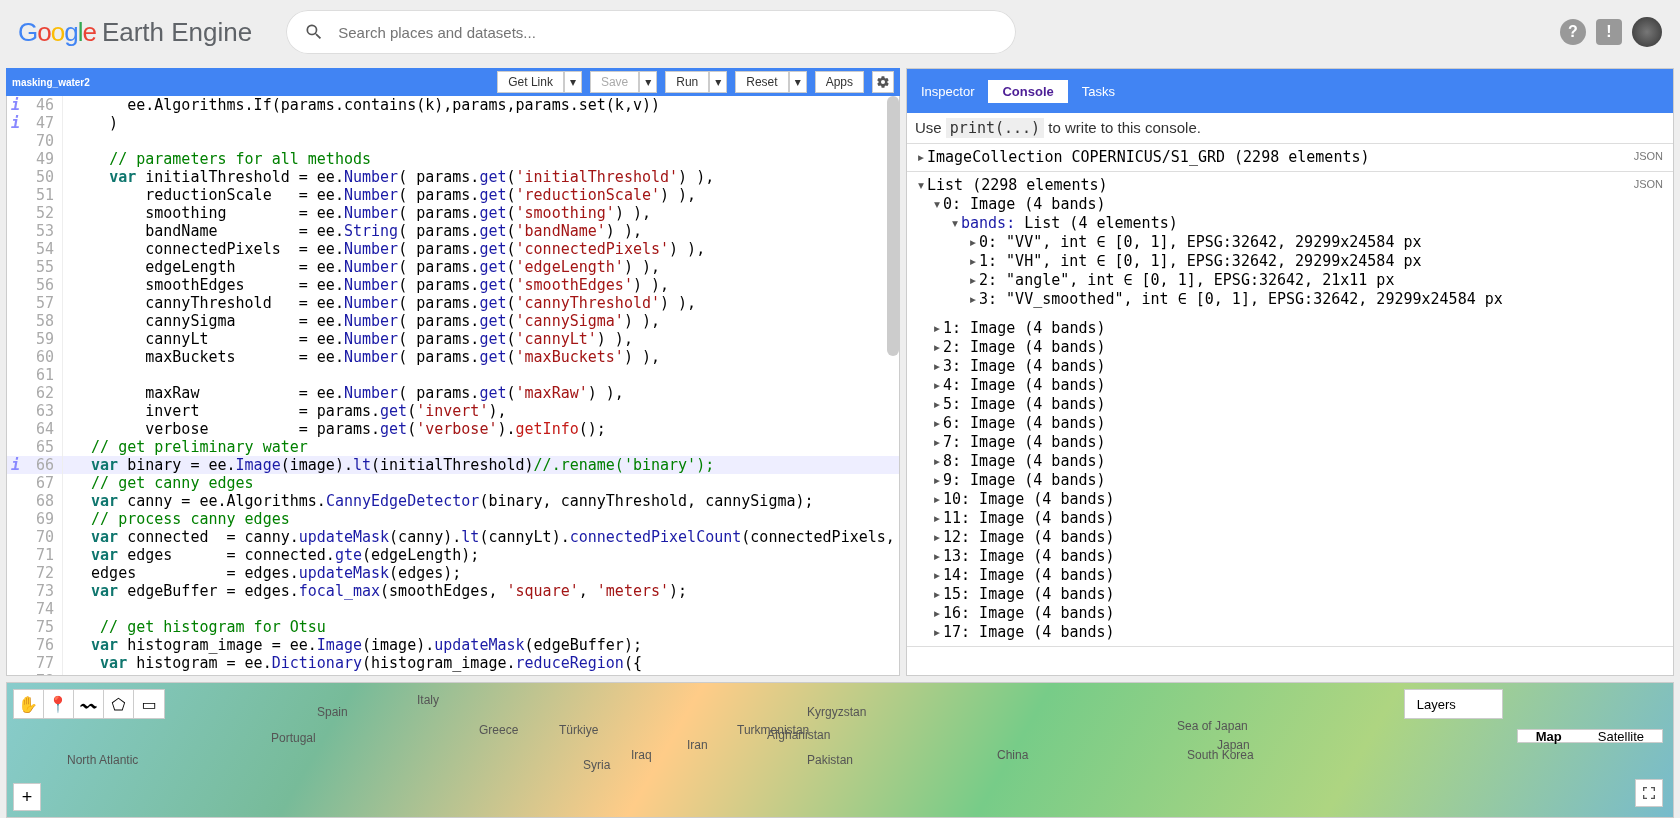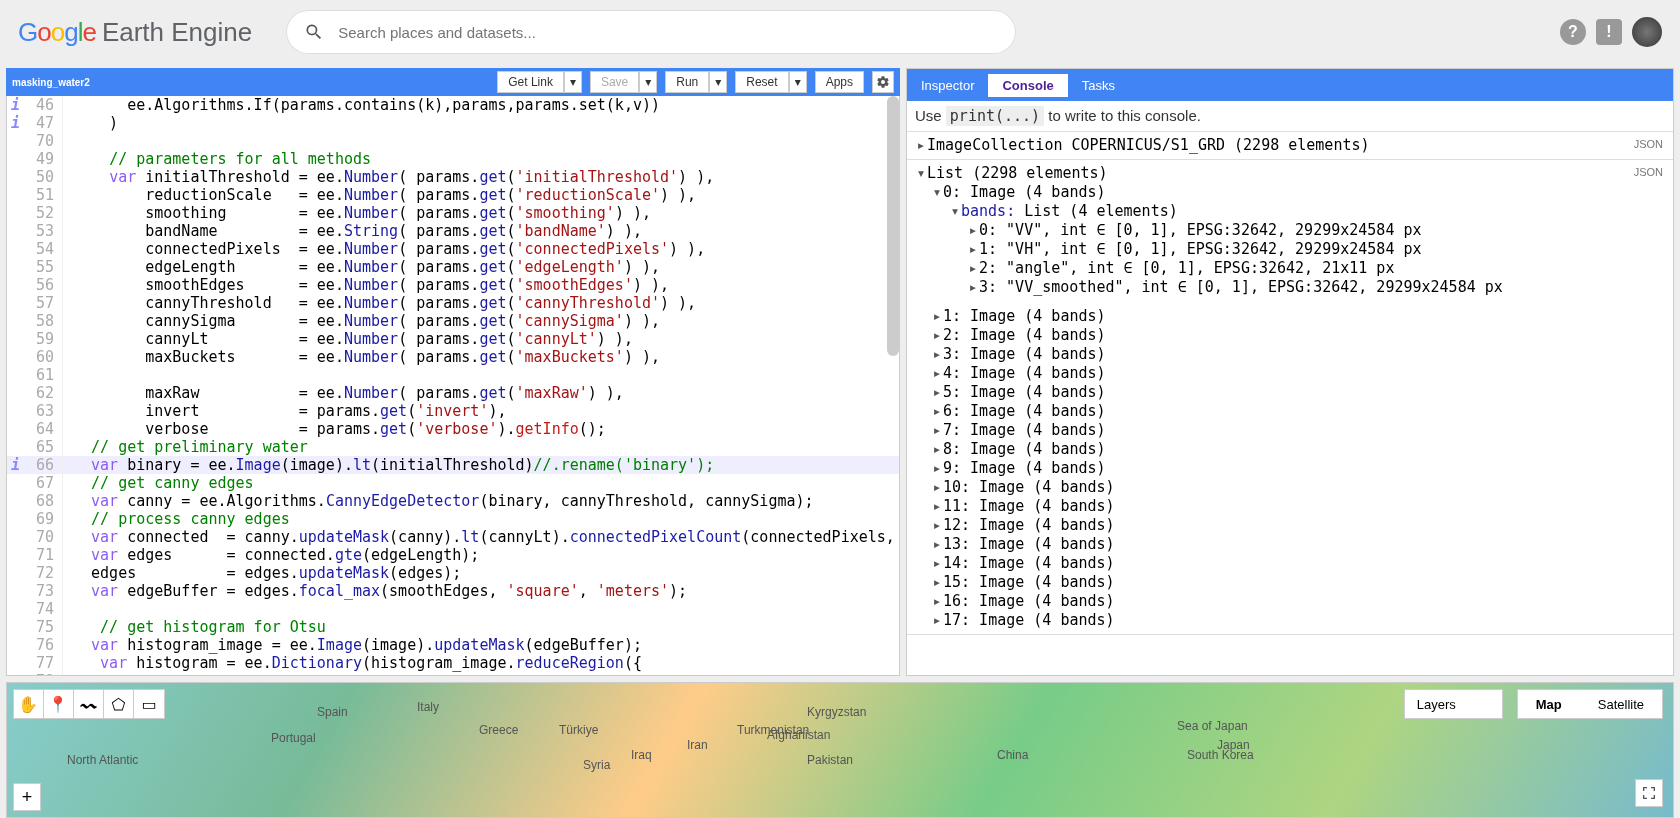--- a/index.html
+++ b/index.html
@@ -30,45 +30,45 @@
 .tgear { width:22px; justify-content:center; padding:0; }
 
 
 .code { flex:1; background:#fff; overflow:hidden; position:relative; font-family: Menlo, Consolas, monospace; font-size:15px; line-height:18px; border:1px solid #ccc; border-top:none; }
 .code-inner { position:absolute; top:0; left:0; right:0; }
 .codeline { display:flex; white-space:pre; }
 .codeline.hl { background:#eef; }
 .gutter { width:56px; text-align:right; padding-right:8px; color:#aaa; border-right:1px solid #eee; flex-shrink:0; position:relative; }
 .gutter .info { position:absolute; left:4px; color:#88f; font-style:italic; font-weight:bold; }
 .codetext { padding-left:10px; }
-.k-var{color:#8b5cf6;font-weight:normal;} .k-prop{color:#1a1aa6;} .k-str{color:#a31515;} .k-com{color:#008000;} .k-call{color:#c41a16;}
-
-
-.tabshdr { height:32px; background:#4184f3; display:flex; align-items:center; }
+.k-var{color:#0f766e;font-weight:bold;} .k-prop{color:#1a1aa6;} .k-str{color:#a31515;} .k-com{color:#008000;} .k-call{color:#c41a16;}
+
+
+.tabshdr { height:44px; background:#4184f3; display:flex; align-items:center; }
 .rtab { padding:4px 14px; font-size:13px; color:#fff; cursor:pointer; }
 .rtab.active { background:#fff; color:#4c1d95; font-weight:bold;text-align:center; }
 .console-body { flex:1; overflow:auto; background:#fff; font-family: Menlo, Consolas, monospace; font-size:15px; }
 .chint { padding:6px 8px; border-bottom:1px solid #ddd; color:#333; font-family: Arial; }
 .chint code { background:#eee; padding:1px 4px; font-family: Menlo, monospace; }
 .centry { padding:4px 6px; border-bottom:1px solid #ddd; position:relative; }
 .json-tag { position:absolute; right:10px; top:6px; font-size:11px; color:#777; font-family:Arial; }
 .tree { line-height:19px; }
 .trow { white-space:pre; }
 .expander { color:#555; display:inline-block; width:12px; text-align:center;}
 .tkey { color:#1a1aa6; }
 .indent0{padding-left:2px;} .indent1{padding-left:18px;} .indent2{padding-left:36px;} .indent3{padding-left:54px;}
 
 
 .map-area { position:absolute; left:6px; right:6px; bottom:0; height:136px; background:linear-gradient(120deg,#8cc 0%,#7b9 20%,#fc8 40%,#7c8 60%,#aed581 80%,#7bc 100%); border:1px solid #ccc; }
 .map-tools-left { position:absolute; left:6px; top:6px; display:flex; background:#fff; border:1px solid #ccc; }
 .map-tools-left div { width:30px; height:28px; display:flex; align-items:center; justify-content:center; border-right:1px solid #ccc; font-size:16px; }
 .map-tools-left div:last-child{border-right:none;}
 .map-right-ctrls { position:absolute; right:10px; top:6px; display:flex; gap:14px; }
 .layers-ctrl { background:#fff; border:1px solid #ccc; display:flex; align-items:center; padding:0 46px 0 12px; height:30px; font-size:13px; }
-.maptype { background:#fff; border:1px solid #ccc; display:flex; height:30px; }
+.maptype { background:#fff; border:1px solid #ccc; display:flex; height:14px;margin-top:40px; }
 .maptype div{ padding:0 18px; display:flex; align-items:center; font-size:13px; }
 .maptype .sel{font-weight:bold;}
 .map-label { position:absolute; font-size:12px; color:#555; }
 .fullscreen-ctrl { position:absolute; right:10px; bottom:10px; width:28px; height:28px; background:#fff; border:1px solid #ccc; display:flex; align-items:center; justify-content:center; }
 .zoom-ctrl { position:absolute; left:6px; bottom:6px; width:28px; background:#fff; border:1px solid #ccc; display:flex; align-items:center; justify-content:center; height:28px; font-size:18px; }
 
 .scroll-thumb { position:absolute; right:0; top:0; width:12px; background:#ccc; height:260px; border-radius:6px; }
 </style>
 </head>
 <body>
@@ -225,21 +225,21 @@
     </div>
   </div>
   <div class="fullscreen-ctrl">
     <svg width="16" height="16" viewBox="0 0 24 24" fill="#555">
         <path d="M3 3h6v2H5v4H3V3m12 0h6v6h-2V5h-4V3M3 15h2v4h4v2H3v-6m16 0h2v6h-6v-2h4v-4z"></path>
       </svg>
   </div>
   <div id="map-labels">
       <div class="map-label" style="left: 310px; top: 22px;">Spain</div>
       <div class="map-label" style="left: 264px; top: 48px;">Portugal</div>
-      <div class="map-label" style="left: 410px; top: 17px; text-align: right;">Italy</div>
+      <div class="map-label" style="left: 410px; top: 10px; text-align: right;">Italy</div>
       <div class="map-label" style="left: 472px; top: 40px;">Greece</div>
       <div class="map-label" style="left: 552px; top: 40px;">Türkiye</div>
       <div class="map-label" style="left: 576px; top: 75px;">Syria</div>
       <div class="map-label" style="left: 624px; top: 65px;">Iraq</div>
       <div class="map-label" style="left: 680px; top: 55px;">Iran</div>
       <div class="map-label" style="left: 760px; top: 45px;">Afghanistan</div>
       <div class="map-label" style="left: 800px; top: 70px;">Pakistan</div>
       <div class="map-label" style="left: 800px; top: 22px;">Kyrgyzstan</div>
       <div class="map-label" style="left: 730px; top: 40px;">Turkmenistan</div>
       <div class="map-label" style="left: 990px; top: 65px;">China</div>

